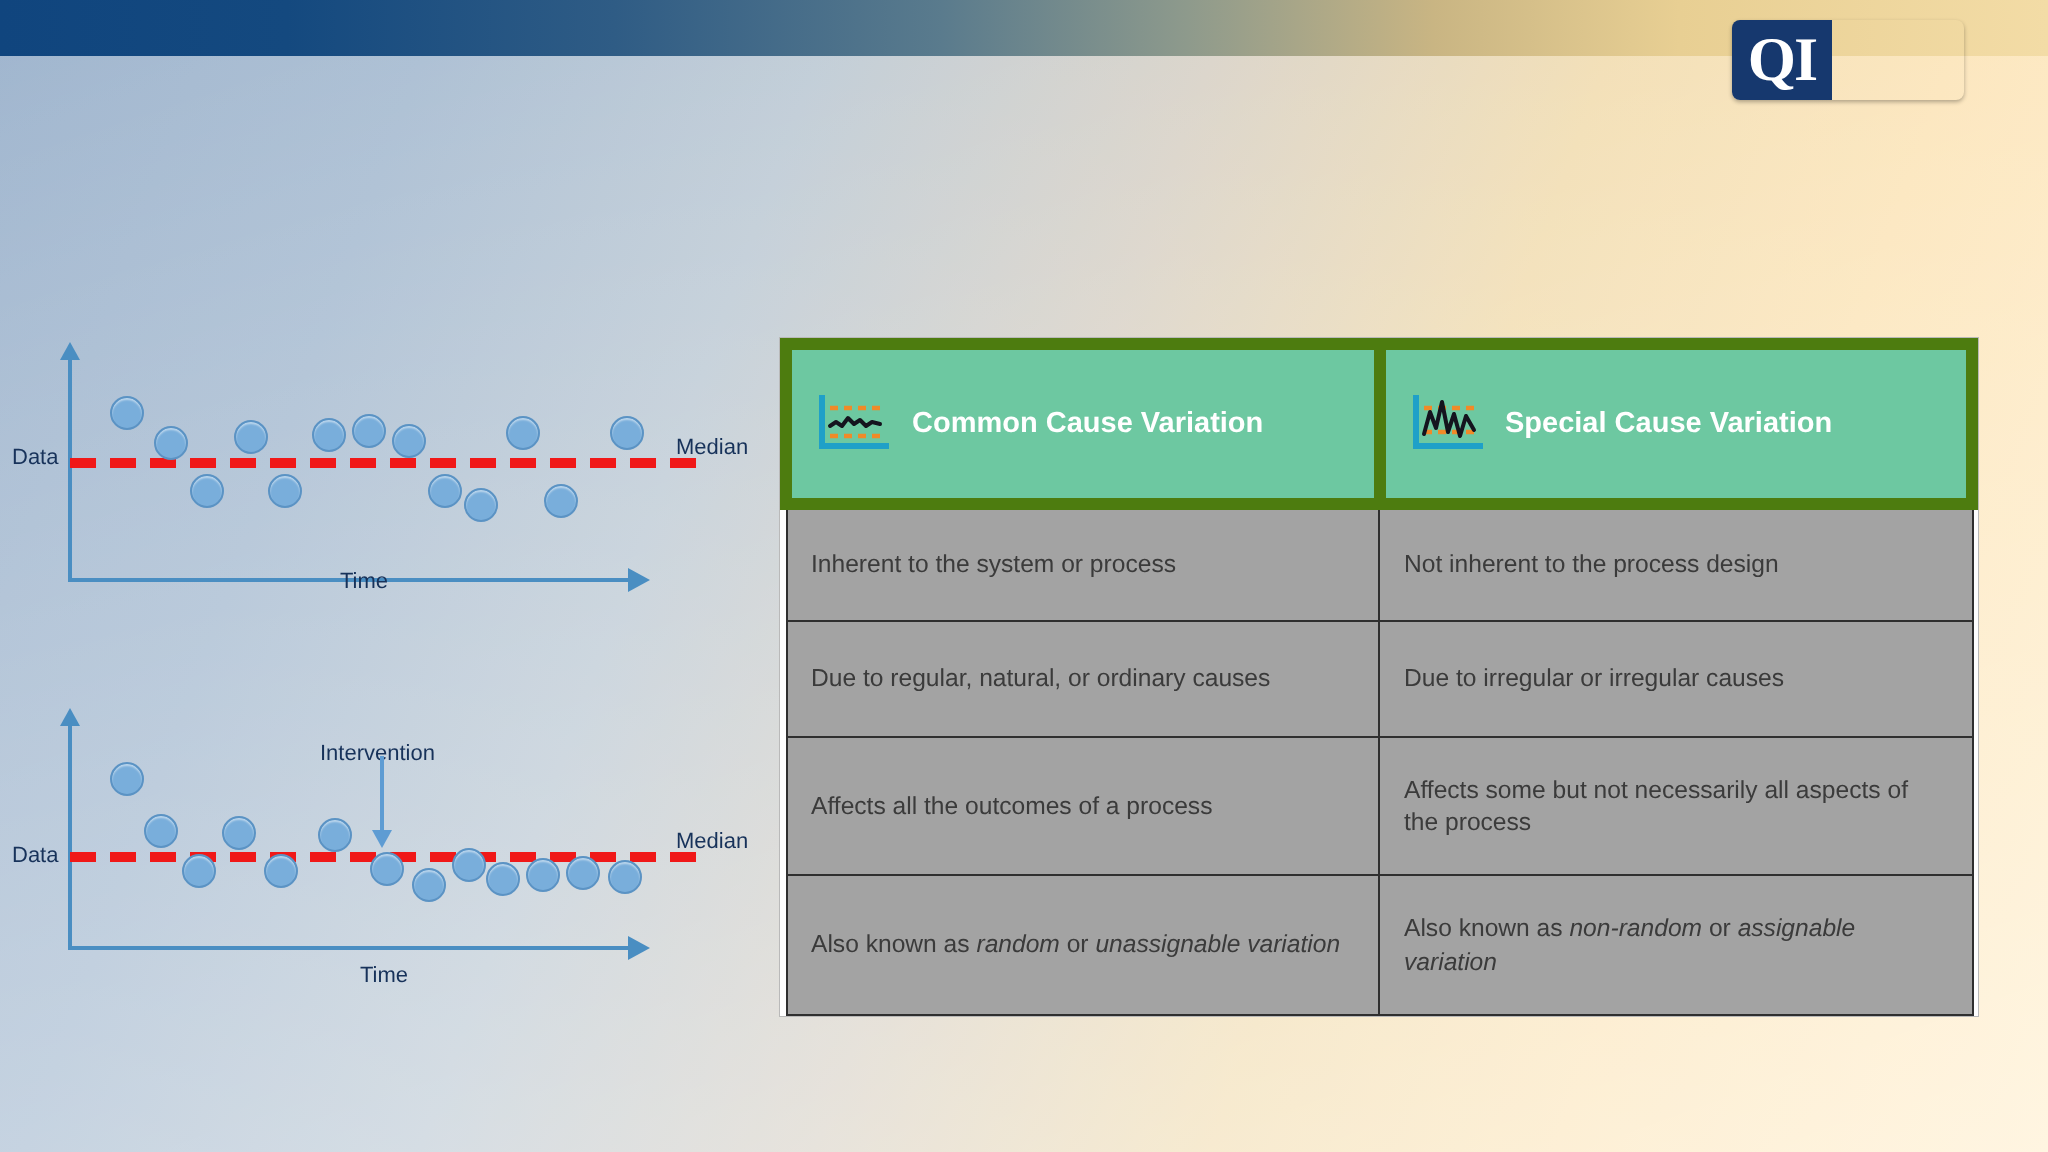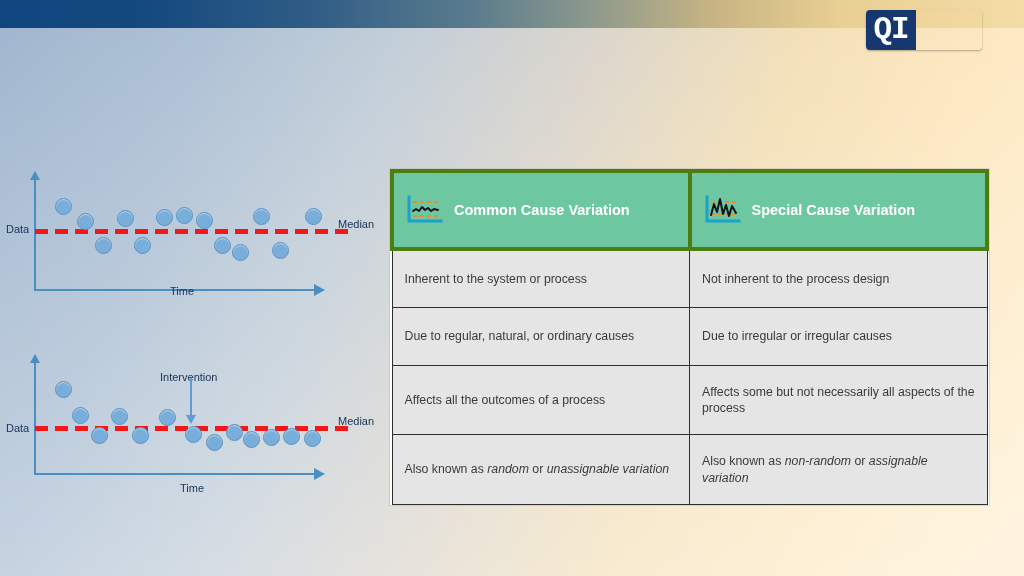--- a/index.html
+++ b/index.html
@@ -59,21 +59,21 @@
   #logo .qi {
     background: #16386e;
     color: #ffffff;
     width: 50px;
     display: flex;
     align-items: center;
     justify-content: center;
     font-size: 31px;
     font-weight: bold;
     letter-spacing: -1px;
-    font-family: Liberation Mono, monospace;
+    font-family: Liberation Serif, serif;
     line-height: 1;
     padding-bottom: 2px;
     box-sizing: border-box;
   }
   #logo .hub {
     background: #fcb316;
     color: #fcb316;
     flex: 1;
     display: flex;
     align-items: center;
@@ -177,33 +177,33 @@
     text-align: left;
     vertical-align: middle;
   }
   #cmp-table thead th {
     background: #6dc8a1;
     color: #ffffff;
     font-size: 14.5px;
     font-weight: bold;
     height: 74px;
     padding: 0 10px;
-    border: 4px solid #4d7c0f;
+    border: 6px solid #4d7c0f;
     margin-top: 39px;
   }
   .th-inner {
     display: flex;
     align-items: center;
     gap: 10px;
   }
   .chart-ico { flex: 0 0 auto; display: block; }
   #cmp-table tbody td {
     padding: 18px 12px;
     line-height: 1.33;
-    background: #e5e5e5;
+    background: #a3a3a3;
   }
   #cmp-table tbody tr { height: 58px; }
   .em { font-style: italic; }
 </style>
 </head>
 <body>
 
 <div id="slide">
 
   <div id="top-band"></div>

